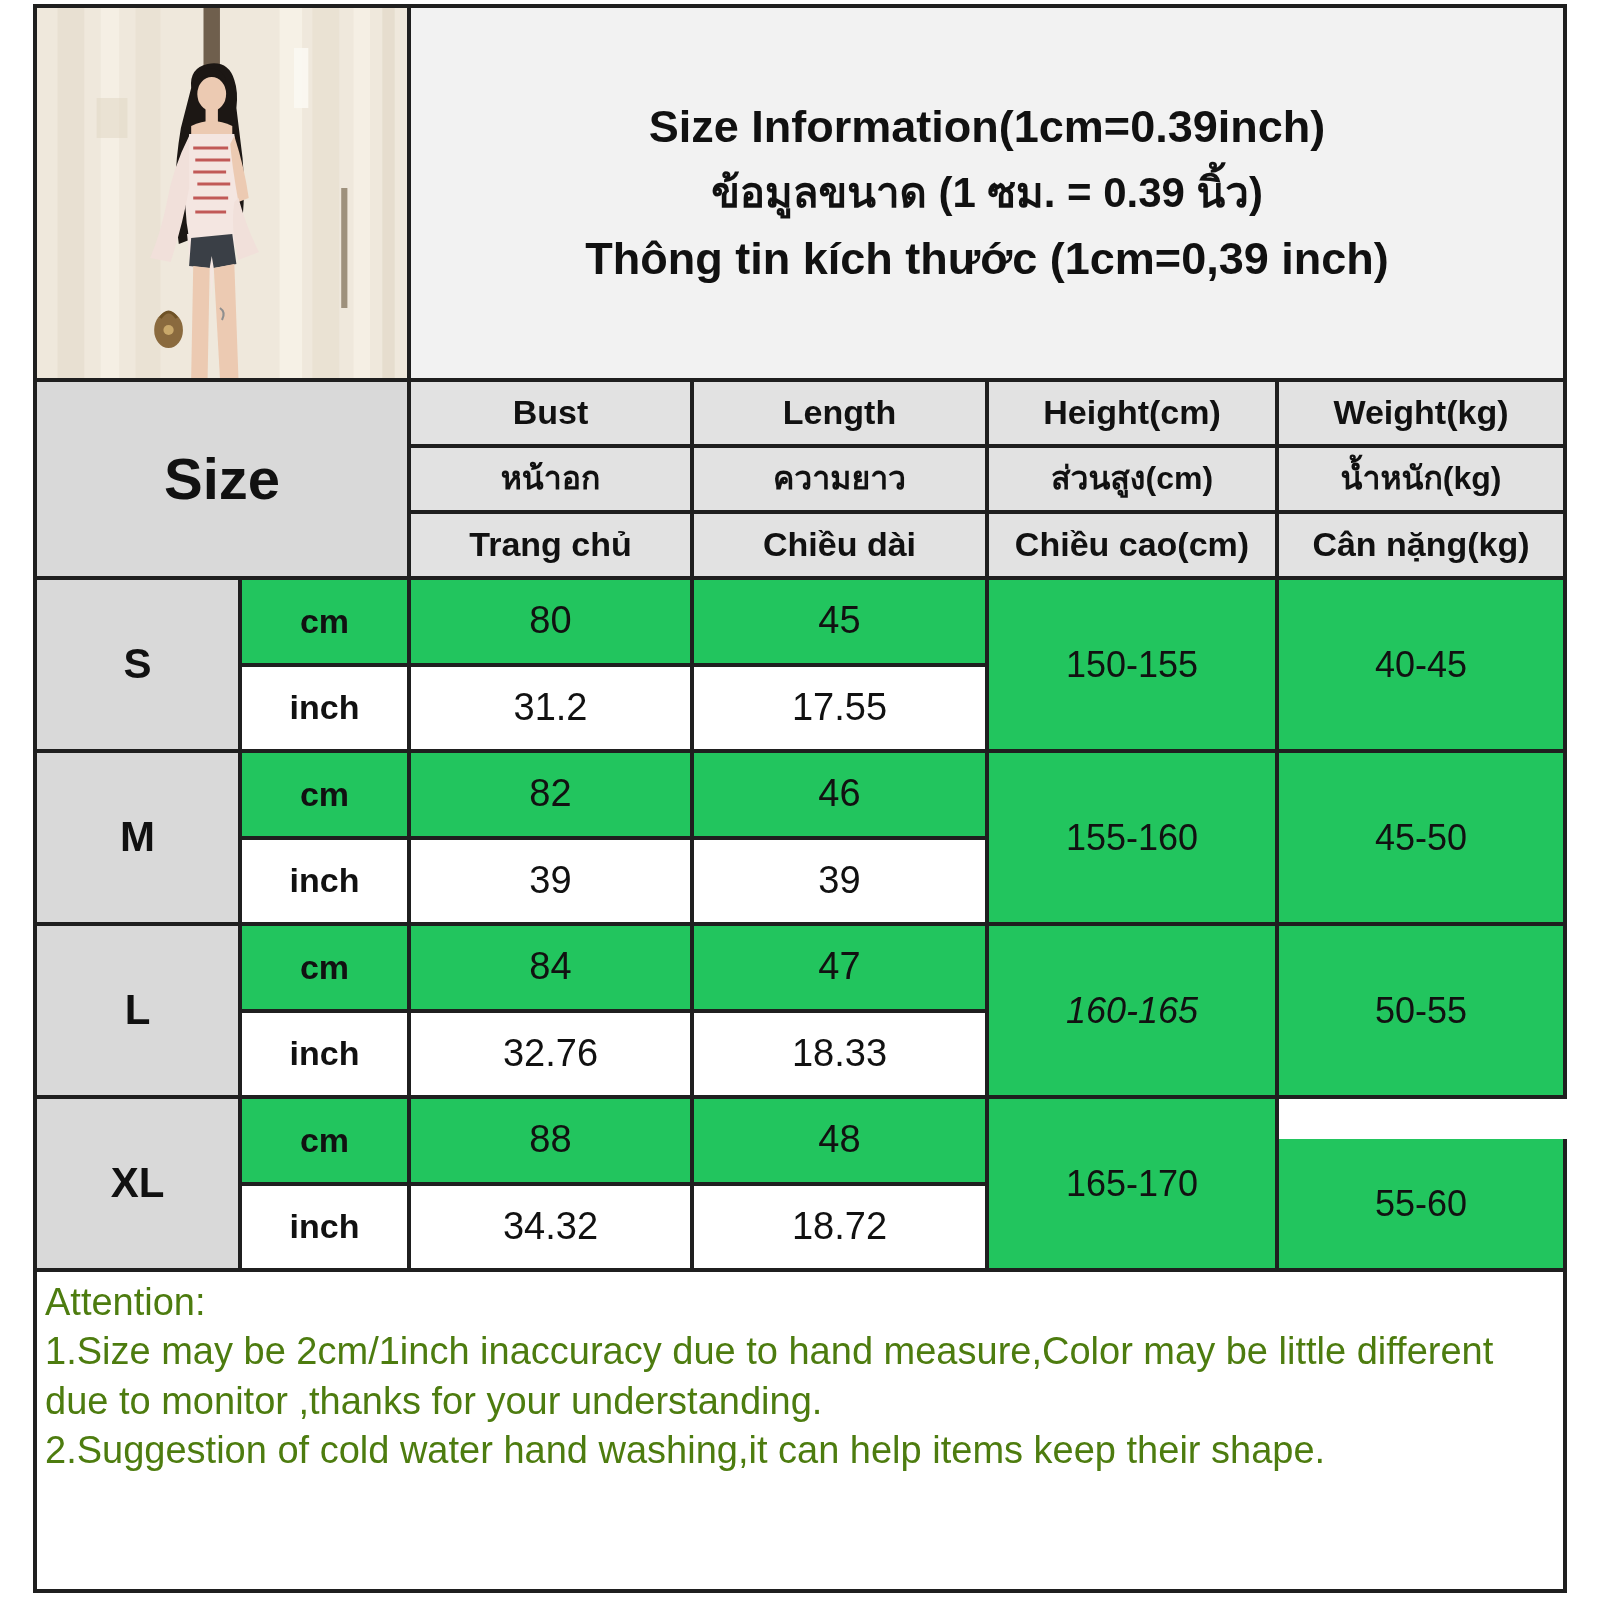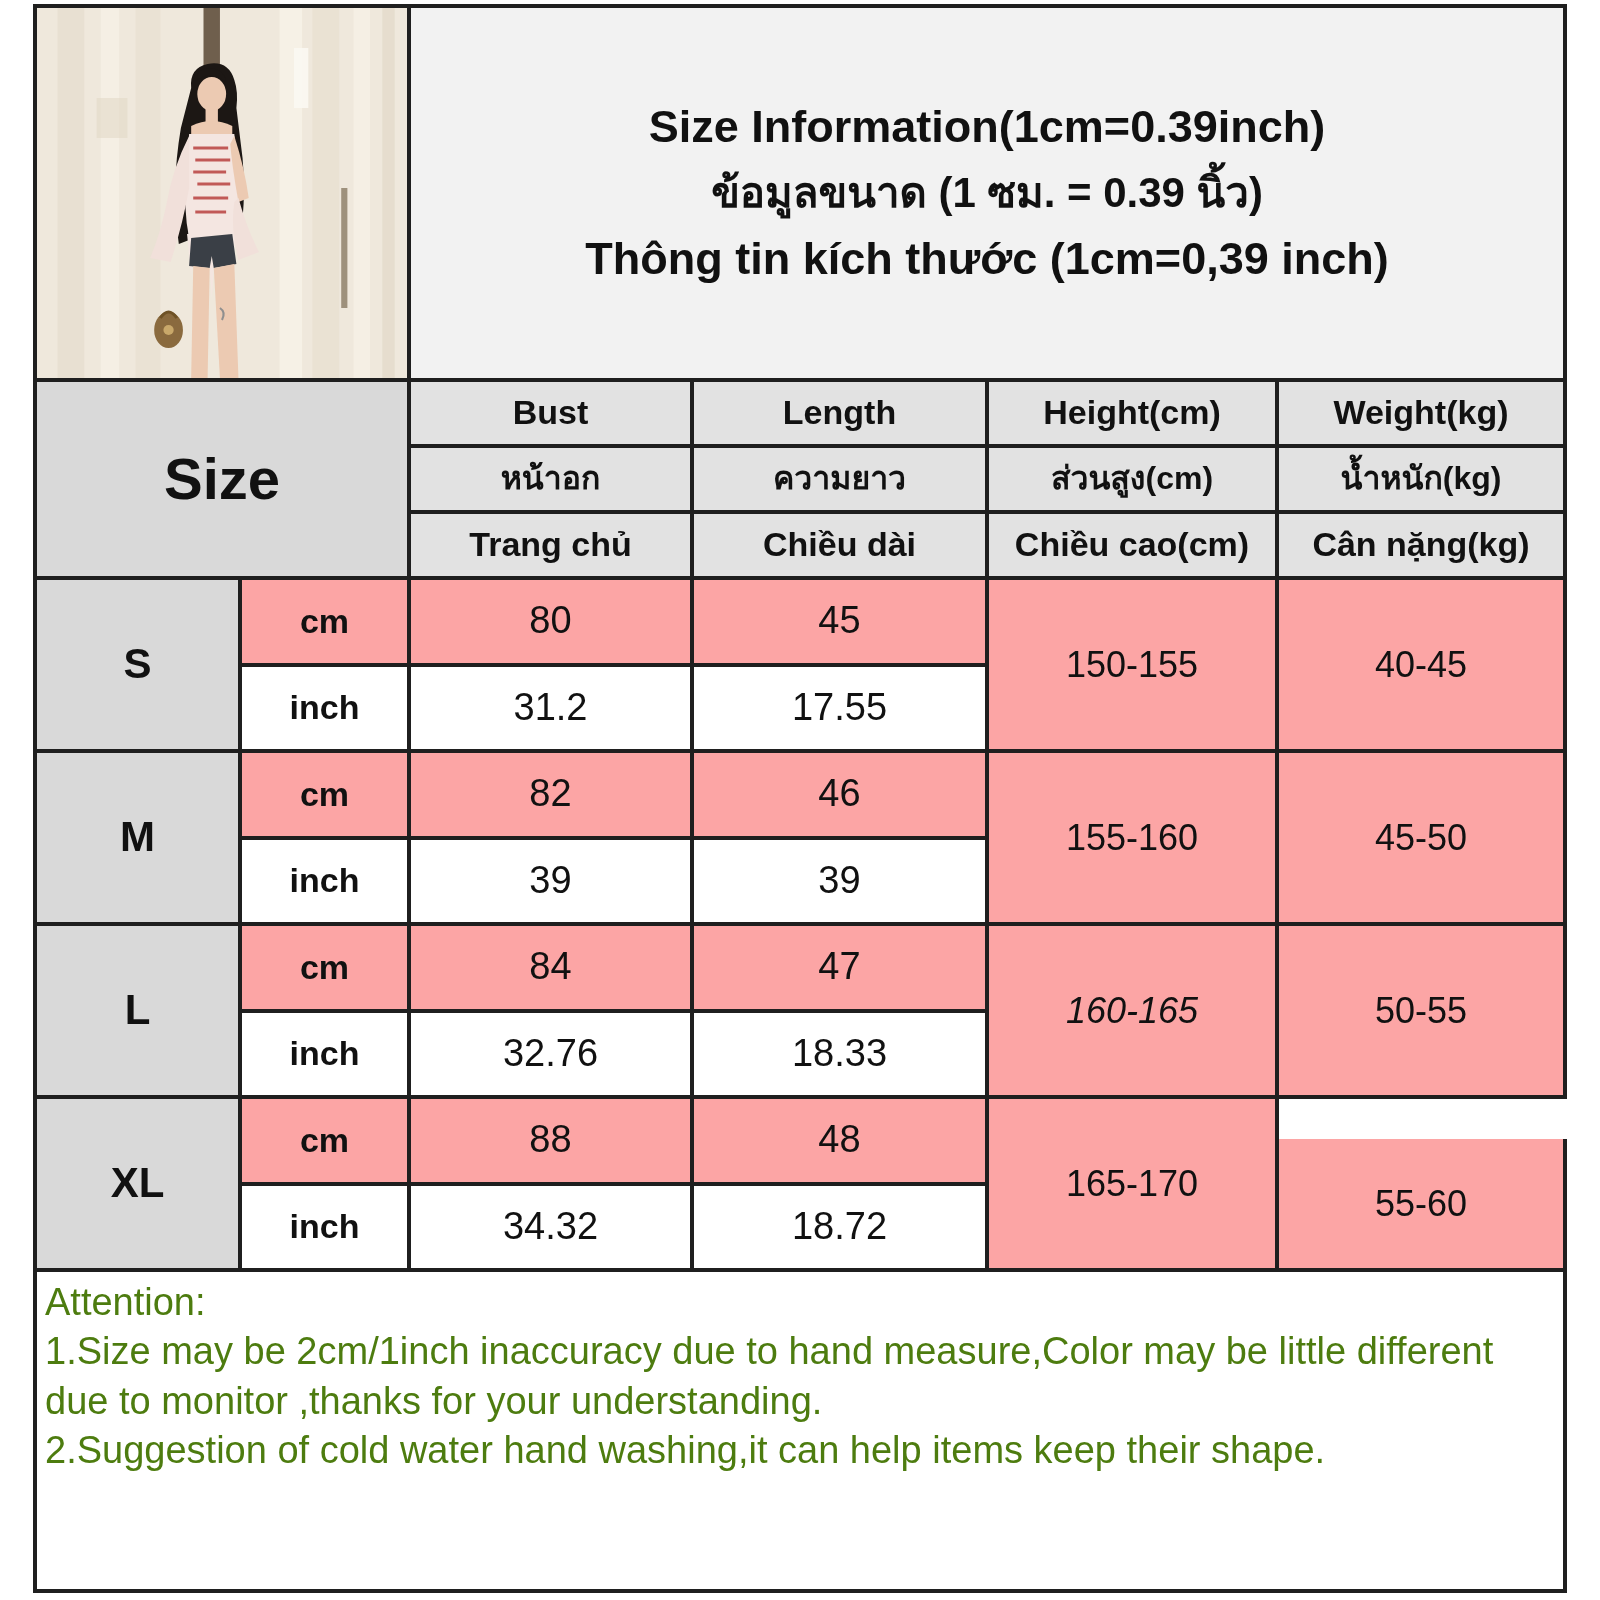--- a/index.html
+++ b/index.html
@@ -18,21 +18,21 @@
   .cell{
     border-right:4px solid #1f1f1f;border-bottom:4px solid #1f1f1f;
     box-sizing:border-box;
     display:flex;align-items:center;justify-content:center;
     text-align:center;line-height:1.1;
     overflow:hidden;
   }
   .bg-title{background:#f2f2f2;}
   .bg-hdr{background:#e2e2e2;}
   .bg-size{background:#d9d9d9;}
-  .bg-light{background:#fca5a5;}
+  .bg-light{background:#22c55e;}
   .bg-white{background:#ffffff;}
 
   .photo-cell{padding:0;background:#fff;}
   .title-cell{flex-direction:column;gap:18px;}
   .t-en{font-size:45px;font-weight:bold;}
   .t-th{font-size:42px;font-weight:bold;}
   .t-vi{font-size:45px;font-weight:bold;}
 
   .size-hdr{font-size:58px;font-weight:bold;}
   .hdr-en{font-size:34px;font-weight:bold;}

